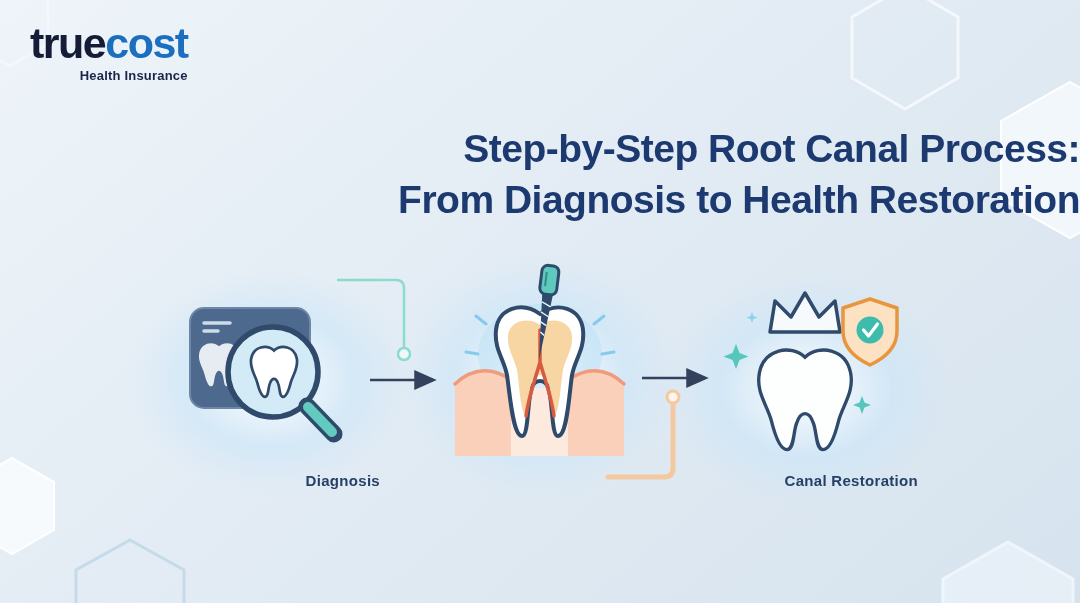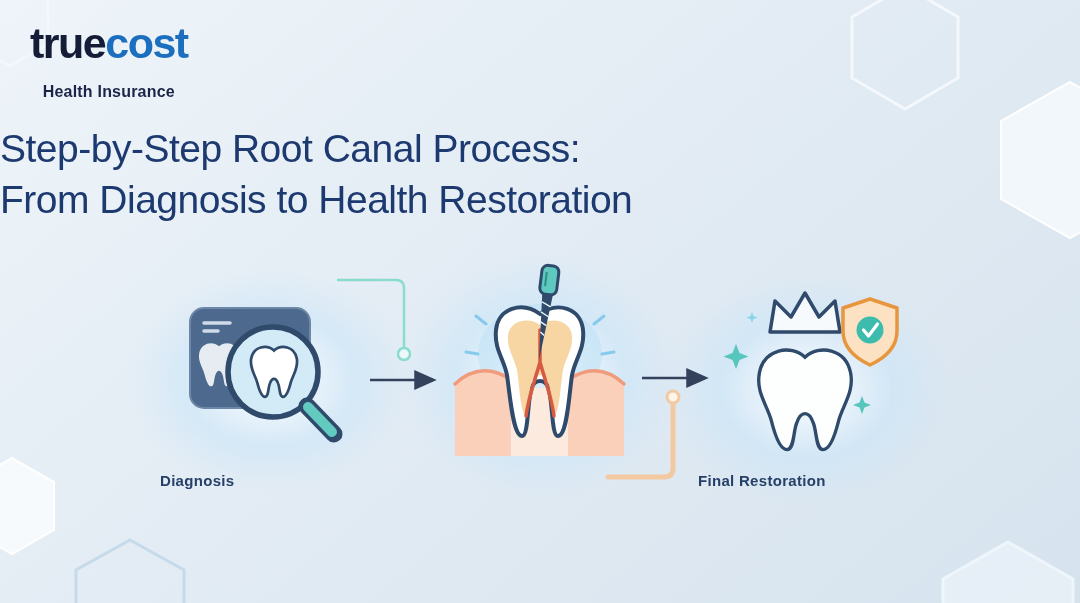--- a/index.html
+++ b/index.html
@@ -7,33 +7,33 @@
   body{font-family:"Liberation Sans",sans-serif;overflow:hidden;background:#dfe9f1}
   .canvas{position:relative;width:1080px;height:603px;overflow:hidden;
     background:linear-gradient(140deg,#eef4f9 0%,#e3ecf4 45%,#d6e3ee 100%)}
   .bg-hex,.connectors{position:absolute;left:0;top:0;width:1080px;height:603px}
   .bg-hex{z-index:0}
   .connectors{z-index:2}
   .logo{position:absolute;left:30px;top:22px;z-index:5}
   .wordmark{font-size:43px;font-weight:800;letter-spacing:-1.5px;line-height:1}
   .wordmark .t1{color:#141c38}
   .wordmark .t2{color:#1c6fbe}
-  .tagline{font-size:16px;font-weight:700;color:#1b2547;margin-top:18px;text-align:center;letter-spacing:.2px}
-  .title{position:absolute;top:124px;left:0;width:100%;text-align:left;
-    font-size:39px;font-weight:400;color:#1d3a70;line-height:1.3;letter-spacing:-.5px;z-index:5}
+  .tagline{font-size:13px;font-weight:700;color:#1b2547;margin-top:3px;text-align:right;letter-spacing:.2px}
+  .title{position:absolute;top:124px;left:0;width:100%;text-align:right;
+    font-size:39px;font-weight:700;color:#1d3a70;line-height:1.3;letter-spacing:-.5px;z-index:5}
   .glow{position:absolute;z-index:1;border-radius:50%;
     background:radial-gradient(ellipse at center,rgba(255,255,255,.95) 0%,rgba(203,230,249,.6) 42%,rgba(203,230,249,0) 70%)}
   .glow-1{left:125px;top:268px;width:290px;height:225px}
   .glow-2{left:398px;top:253px;width:285px;height:248px}
   .glow-3{left:662px;top:273px;width:290px;height:232px}
   .step-icon{position:absolute;z-index:3}
   .icon-1{left:185px;top:298px}
   .icon-2{left:452px;top:262px}
   .icon-3{left:712px;top:286px}
-  .step-label{position:absolute;z-index:4;top:472px;width:220px;text-align:left;
+  .step-label{position:absolute;z-index:4;top:472px;width:220px;text-align:right;
     font-size:15px;font-weight:700;color:#264068;letter-spacing:.3px}
   .label-1{left:160px}
   .label-2{left:430px}
   .label-3{left:698px}
 </style>
 </head>
 <body>
 
 <div class="canvas">
 
@@ -141,15 +141,15 @@
       <path d="M158,13 L185,22 L185,45 C185,62 173,72 158,79 C143,72 131,62 131,45 L131,22 Z" fill="#fce2c2" stroke="#e8963e" stroke-width="3.5" stroke-linejoin="round"></path>
       <circle cx="158" cy="44" r="13.5" fill="#3dbcae"></circle>
       <path d="M151.5,44 L156.5,50 L165.5,38" stroke="#ffffff" stroke-width="3.2" fill="none" stroke-linecap="round" stroke-linejoin="round"></path>
     </g>
     <path d="M24,58 L27.5,67 L36.5,70.5 L27.5,74 L24,83 L20.5,74 L11.5,70.5 L20.5,67 Z" fill="#57c6bc"></path>
     <path d="M150,110 L152.5,116.5 L159,119 L152.5,121.5 L150,128 L147.5,121.5 L141,119 L147.5,116.5 Z" fill="#57c6bc"></path>
     <path d="M40,26 L41.5,30 L45.5,31.5 L41.5,33 L40,37 L38.5,33 L34.5,31.5 L38.5,30 Z" fill="#7fd4ec" opacity="0.9"></path>
   </svg>
 
   <div class="step-label label-1">Diagnosis</div>
-  <div class="step-label label-3">Final Restoration</div>
+  <div class="step-label label-3">Canal Restoration</div>
 
 </div>
 
 </body></html>

